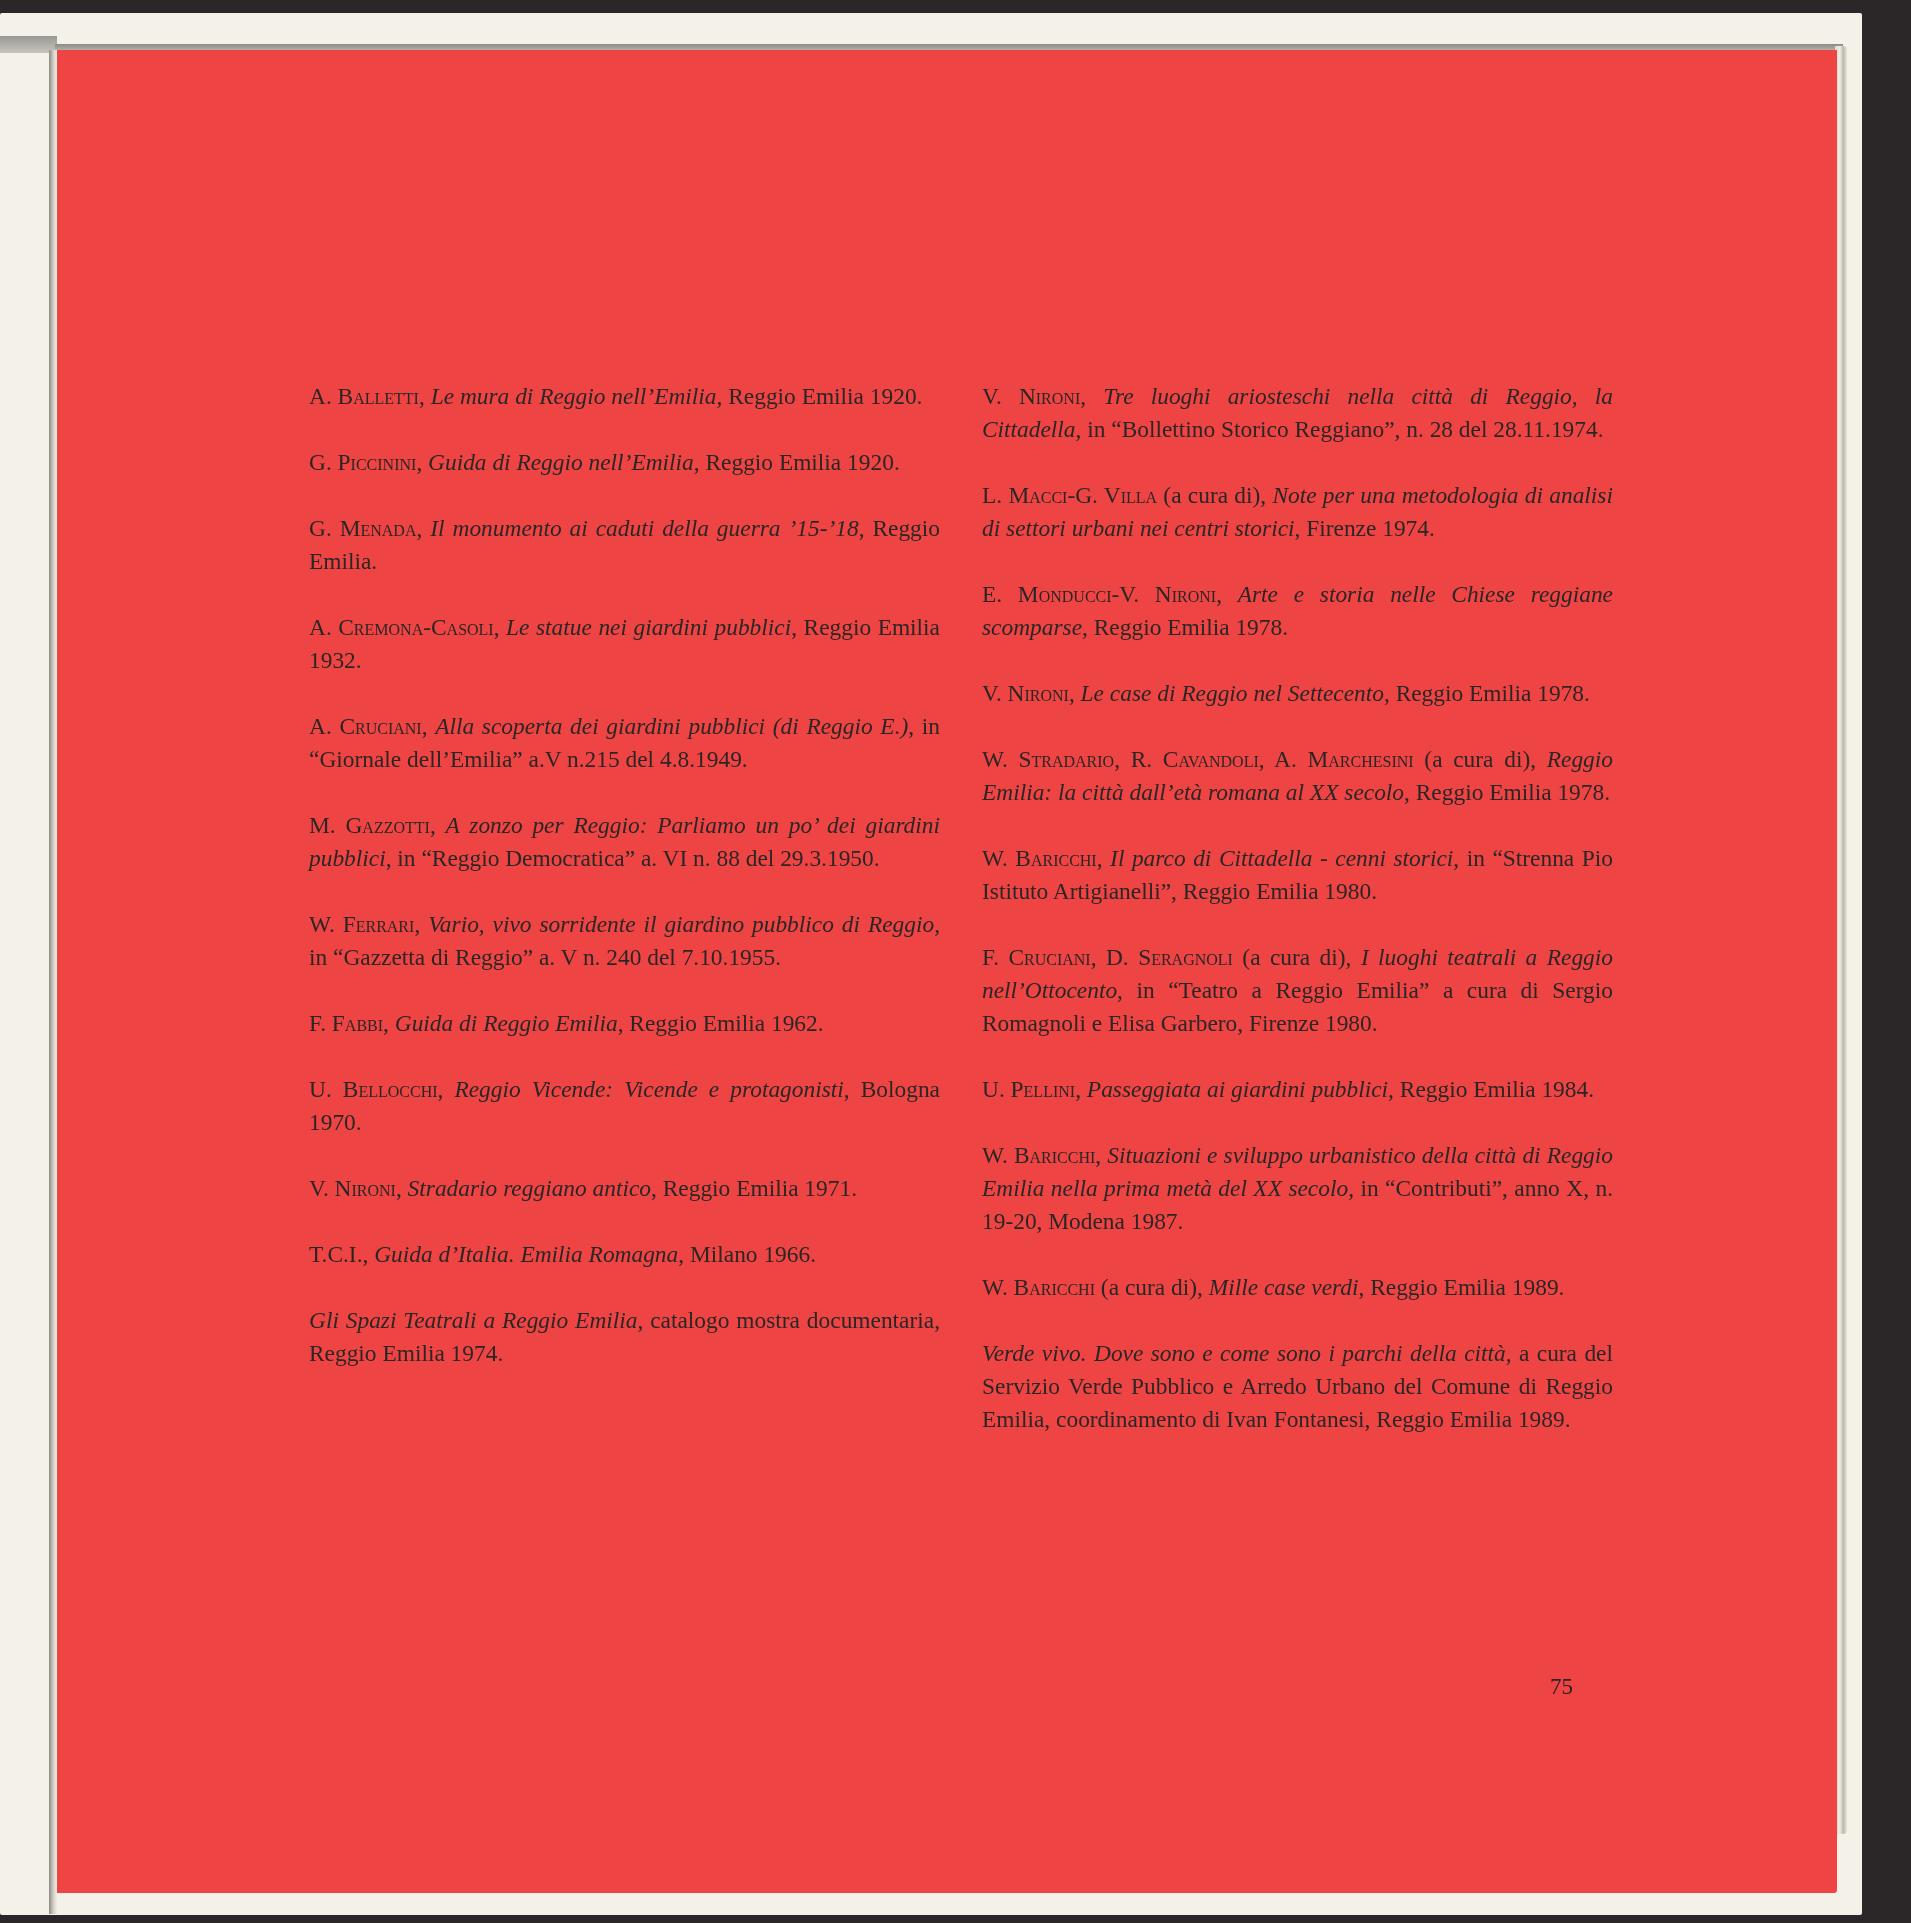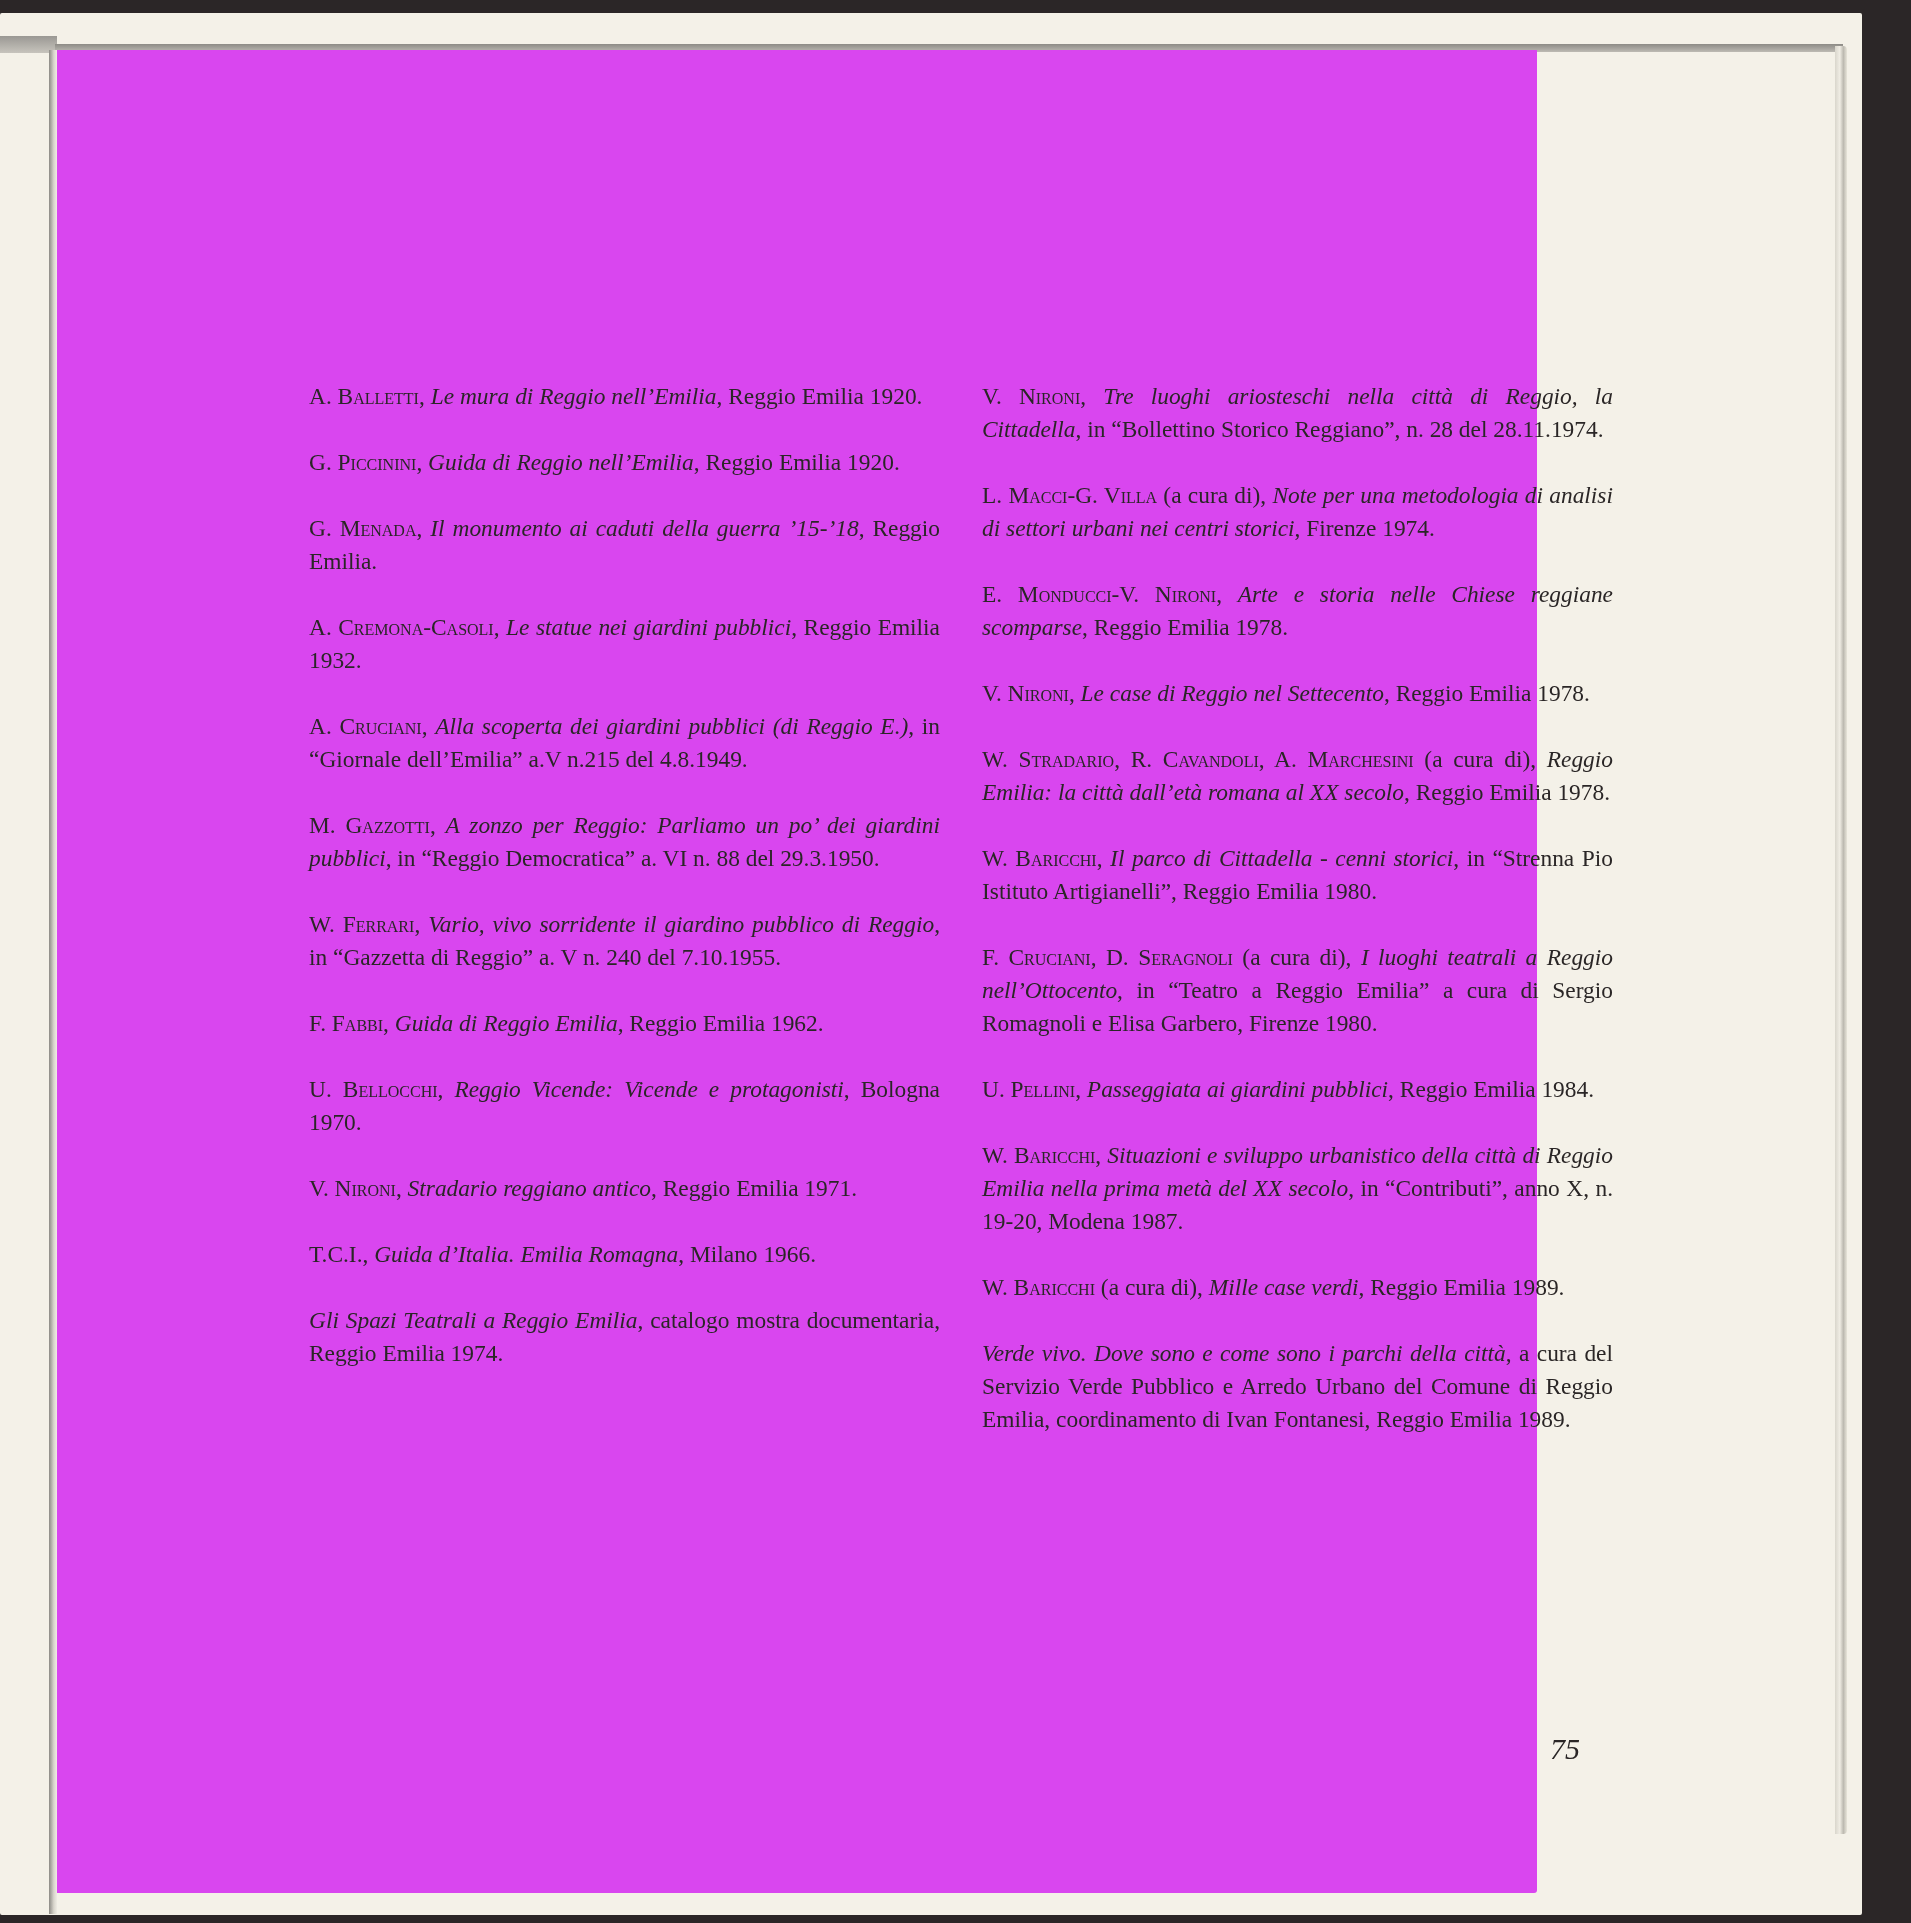--- a/index.html
+++ b/index.html
@@ -55,23 +55,23 @@
       top: 46px;
       width: 11.5px;
       height: 1788px;
       background: linear-gradient(to right, #d9d6cc, #f0ede4 40%, #bcb9b0 70%, #e8e5da);
       border-radius: 0 3.8px 3.8px 0;
     }
     .page {
       position: absolute;
       left: 57px;
       top: 50px;
-      width: 1480px;
+      width: 1780px;
       height: 1843px;
-      background: #d946ef;
+      background: #ef4444;
       border-bottom-right-radius: 2.9px;
     }
     .column {
       position: absolute;
       top: 330px;
       width: 631px;
       font-size: 23.4px;
       line-height: 33px;
       color: #2a2626;
     }
@@ -85,24 +85,23 @@
     }
     .entry .author {
       font-variant: small-caps;
     }
     .entry .title {
       font-style: italic;
     }
     .page-number {
       position: absolute;
       left: 1493px;
-      top: 1682px;
-      font-size: 30px;
+      top: 1624px;
+      font-size: 23px;
       color: #2a2626;
-      font-style: italic;
     }
   </style>
 </head>
 <body>
 
 <div class="back-sheet"></div>
 <div class="spine-top-curl"></div>
 <div class="top-edge"></div>
 <div class="page-stack-right"></div>
 

